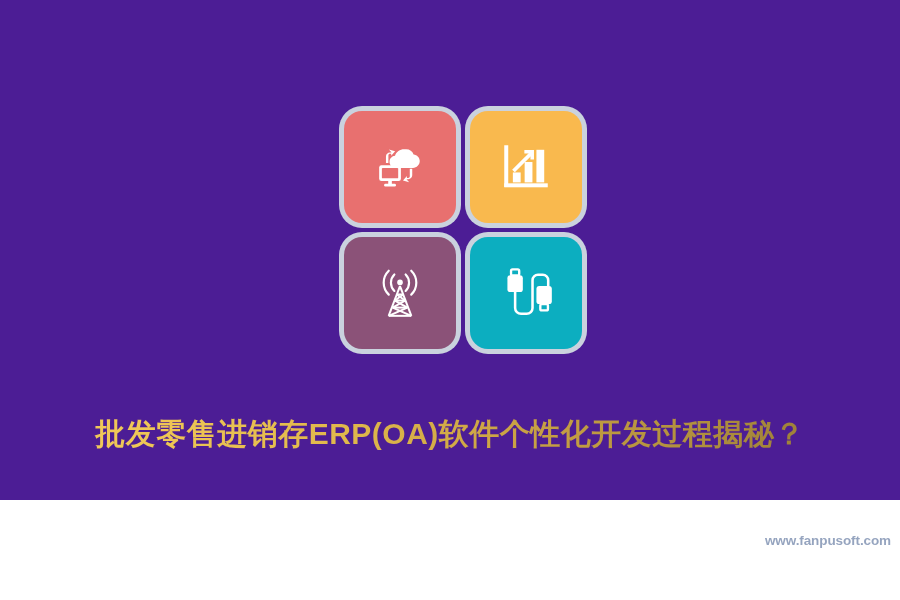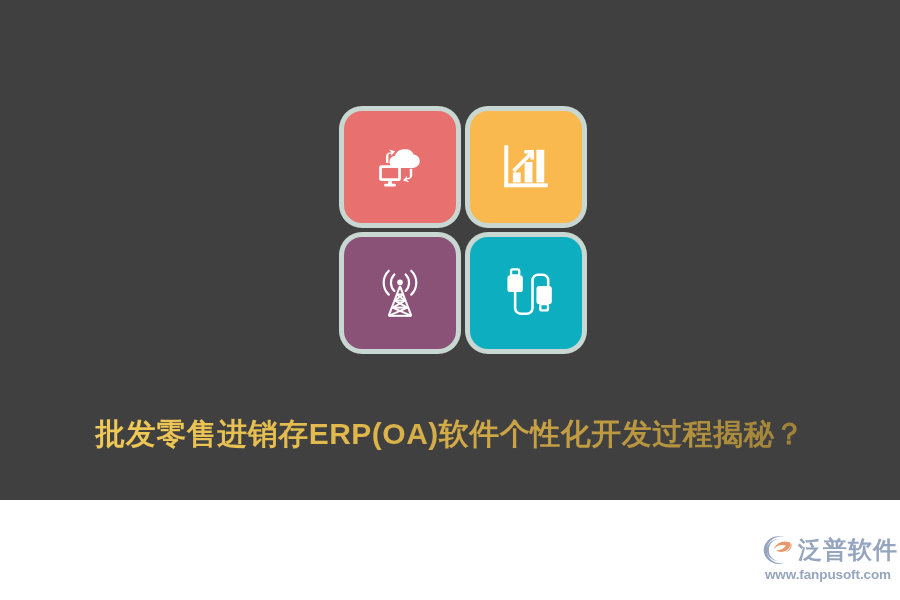--- a/index.html
+++ b/index.html
@@ -13,21 +13,21 @@
     background: #ffffff;
     font-family: "Liberation Sans", "DejaVu Sans", sans-serif;
     overflow: hidden;
     position: relative;
   }
 
   .canvas {
     position: relative;
     width: 900px;
     height: 500px;
-    background: #404040;
+    background: #4c1d95;
   }
 
   
   .tile-grid {
     position: absolute;
     left: 337px;
     top: 104px;
     width: 252px;
     height: 252px;
     display: grid;
@@ -224,29 +224,16 @@
           <rect x="47.8" y="44.2" width="8.4" height="7" rx="1.6" fill="none" stroke="#ffffff" stroke-width="2.6"></rect>
         </svg>
       </span>
     </div>
 
   </div>
 
   <div class="title">批发零售进销存ERP(OA)软件个性化开发过程揭秘？</div>
 
   <div class="watermark">
-    <div class="wm-row">
-      <span class="wm-logo">
-        <svg viewBox="0 0 34 32" xmlns="http://www.w3.org/2000/svg" aria-hidden="true">
-
-          <path d="M17.8 1.2C9 1.2 1.8 7.8 1.8 16s7.2 14.8 16 14.8c2.4 0 4.6-.5 6.6-1.3-1.5.4-3.1.6-4.7.6-8 0-14.5-6.3-14.5-14.1S11.7 1.9 19.7 1.9c1.6 0 3.2.2 4.7.6-2-.8-4.2-1.3-6.6-1.3z" fill="#8d9dba"></path>
-          <path d="M7.2 16c0-6.6 5.4-12 12.1-12 .9 0 1.8.1 2.6.3-1.1-.2-2.2-.3-3.3-.3C11.3 4 5 9.4 5 16s6.3 12 13.6 12c1.1 0 2.2-.1 3.3-.3-.8.2-1.7.3-2.6.3-6.7 0-12.1-5.4-12.1-12z" fill="#8d9dba"></path>
-
-          <path d="M28.4 7.6c-6.4-2.2-13.4 1.2-16 7.6 3.1-3.9 8.3-5.5 13.1-3.8-2.6 3.2-6.5 5-10.6 4.9 3.9 2.6 9.2 2.1 12.6-1.2 2.2-2.1 3-5 2.2-7.5h-1.3z" fill="#e5915f"></path>
-          <path d="M30.1 9.0c.7 2.5-.1 5.2-2.2 7.3-1.1 1.1-2.4 1.8-3.8 2.2 4.3-.3 7.6-3.9 7.4-8.1-.1-.5-.2-1-.4-1.4h-1z" fill="#e5915f"></path>
-        </svg>
-      </span>
-      <span class="wm-brand">泛普软件</span>
-    </div>
     <div class="wm-url">www.fanpusoft.com</div>
   </div>
 
 </div>
 
 </body></html>

